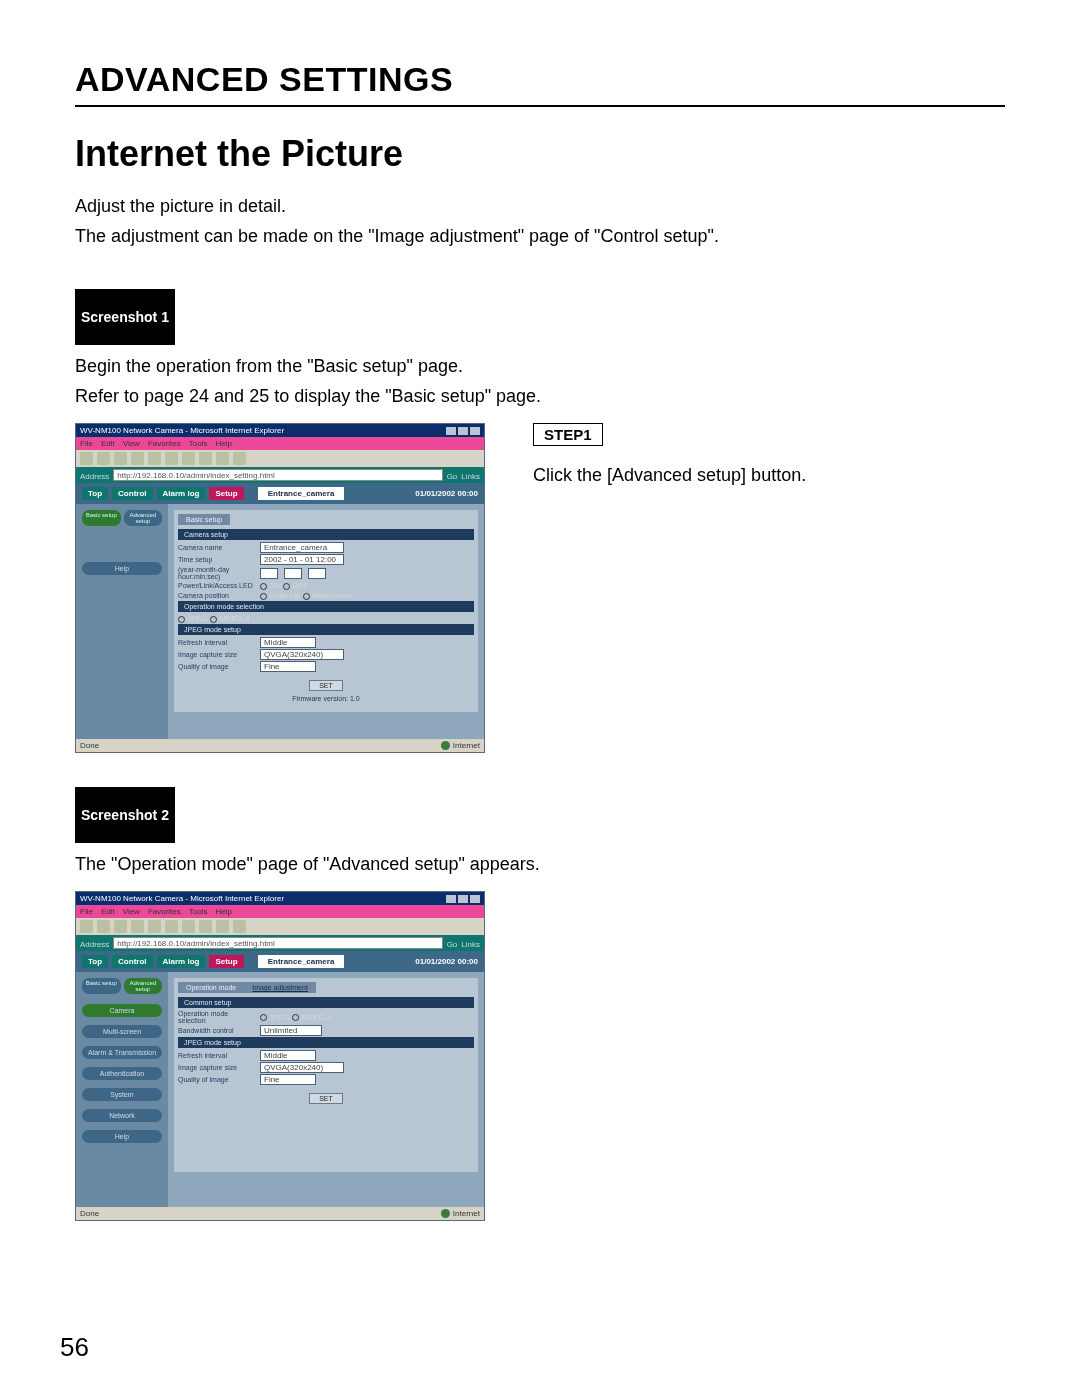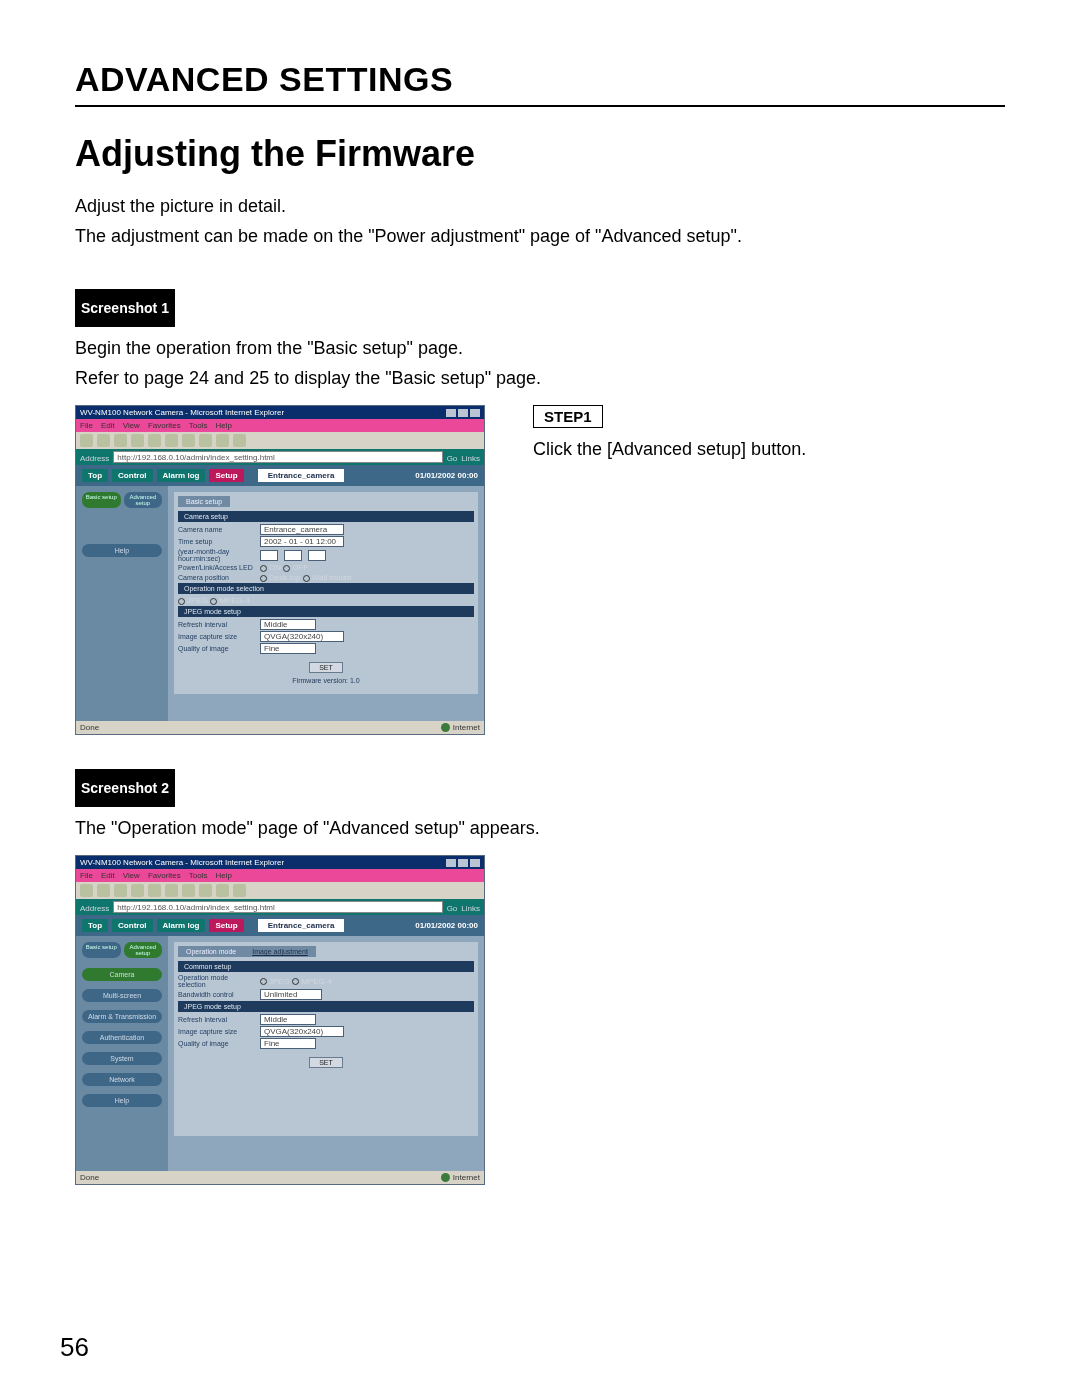--- a/index.html
+++ b/index.html
@@ -3,22 +3,22 @@
 <meta charset="utf-8">
 <style>
   * { box-sizing: border-box; margin: 0; padding: 0; }
   body { width: 1080px; height: 1397px; font-family: Arial, Helvetica, sans-serif; background: #fff; color: #000; position: relative; }
   .page { padding: 60px 75px 40px 75px; }
   .h1 { font-size: 34px; font-weight: bold; letter-spacing: 0.5px; margin-bottom: 4px; }
   .hr { border: 0; border-top: 2.5px solid #000; margin: 6px 0 26px; }
   .h2 { font-size: 36px; font-weight: bold; font-family: Arial, Helvetica, sans-serif; margin: 20px 0 18px; }
   .p  { font-size: 18px; line-height: 1.45; margin-bottom: 4px; }
   .pblock { margin-bottom: 40px; }
-  .tag-black { display: inline-block; background: #000; color: #fff; font-weight: bold; font-size: 14px; padding: 11px 6px; margin-bottom: 8px; }
-  .step-tag { display: inline-block; border: 1.5px solid #000; font-weight: bold; font-size: 15px; padding: 2px 10px; margin-bottom: 8px; }
+  .tag-black { display: inline-block; background: #000; color: #fff; font-weight: bold; font-size: 14px; padding: 20px 6px; margin-bottom: 8px; }
+  .step-tag { display: inline-block; border: 1.5px solid #000; font-weight: bold; font-size: 15px; padding: 2px 10px; margin-bottom: 16px; }
   .section { margin-bottom: 34px; }
   .row { display: flex; gap: 48px; align-items: flex-start; }
   .col-img { flex: 0 0 auto; }
   .col-txt { flex: 1 1 auto; padding-top: 0; }
 
   
   .shot { width: 410px; border: 1px solid #5a6a80; font-size: 8px; color: #d0d6de; background: #6a8aa4; }
   .shot .winbar { background: #0a2e6b; display: flex; align-items: center; padding: 2px 4px; color: #fff; }
   .shot .winbar .spacer { flex: 1; }
   .shot .winbox { width: 10px; height: 8px; background: #bac4d2; margin-left: 2px; }
@@ -59,25 +59,25 @@
   .pagenum { position: absolute; left: 60px; bottom: 34px; font-size: 26px; }
 </style>
 </head>
 <body>
 
 <div class="page">
 
   <div class="h1">ADVANCED SETTINGS</div>
   <hr class="hr">
 
-  <div class="h2">Adjusting the Firmware</div>
+  <div class="h2">Internet the Picture</div>
 
   <div class="pblock">
     <div class="p">Adjust the picture in detail.</div>
-    <div class="p">The adjustment can be made on the "Power adjustment" page of "Advanced setup".</div>
+    <div class="p">The adjustment can be made on the "Image adjustment" page of "Control setup".</div>
   </div>
 
   <div class="section">
     <div class="tag-black">Screenshot 1</div>
     <div class="p">Begin the operation from the "Basic setup" page.</div>
     <div class="p">Refer to page 24 and 25 to display the "Basic setup" page.</div>
 
     <div class="row" style="margin-top:14px;">
       <div class="col-img">
 

